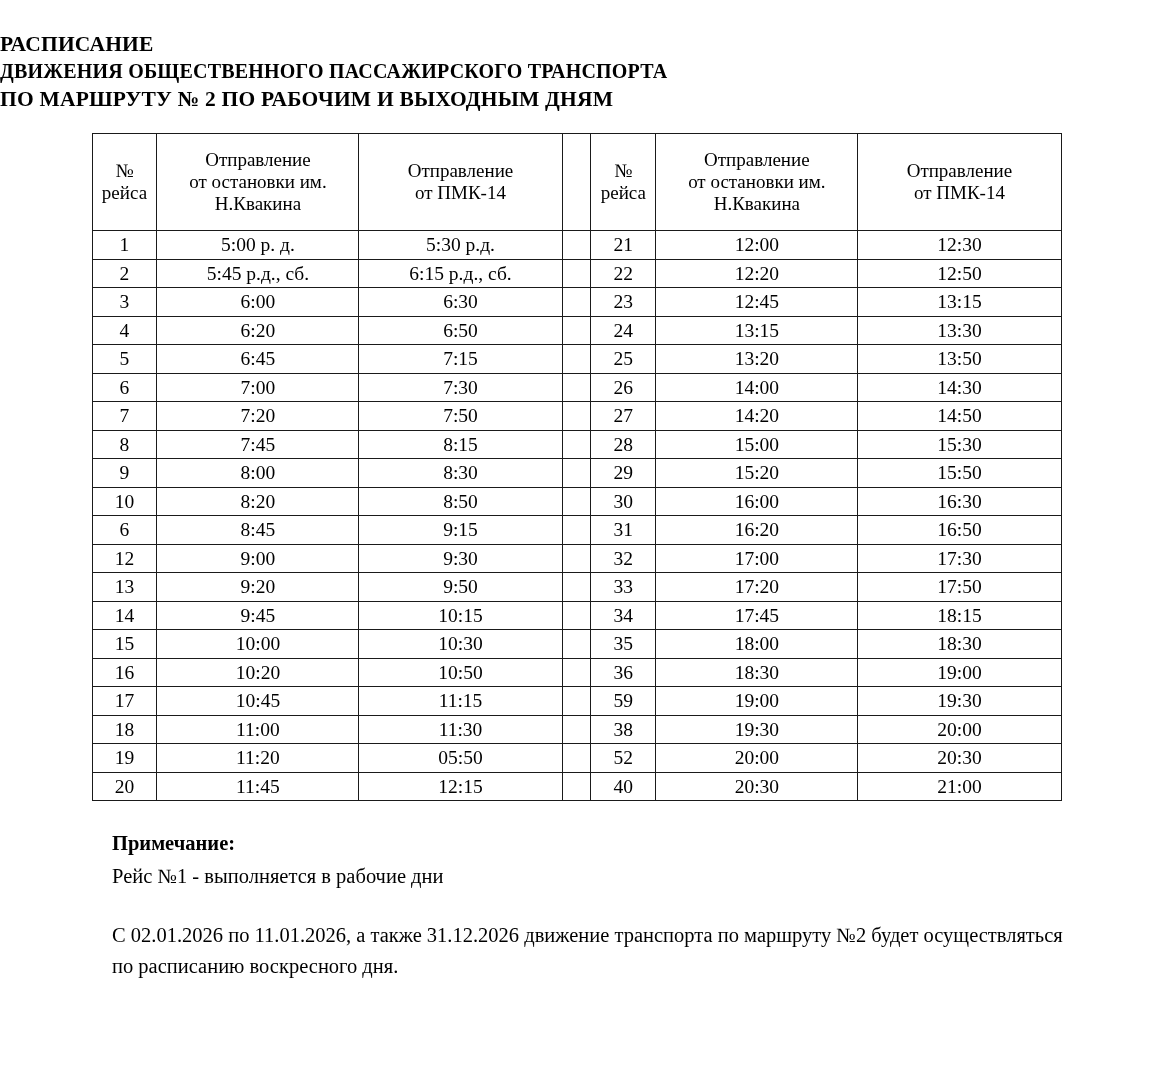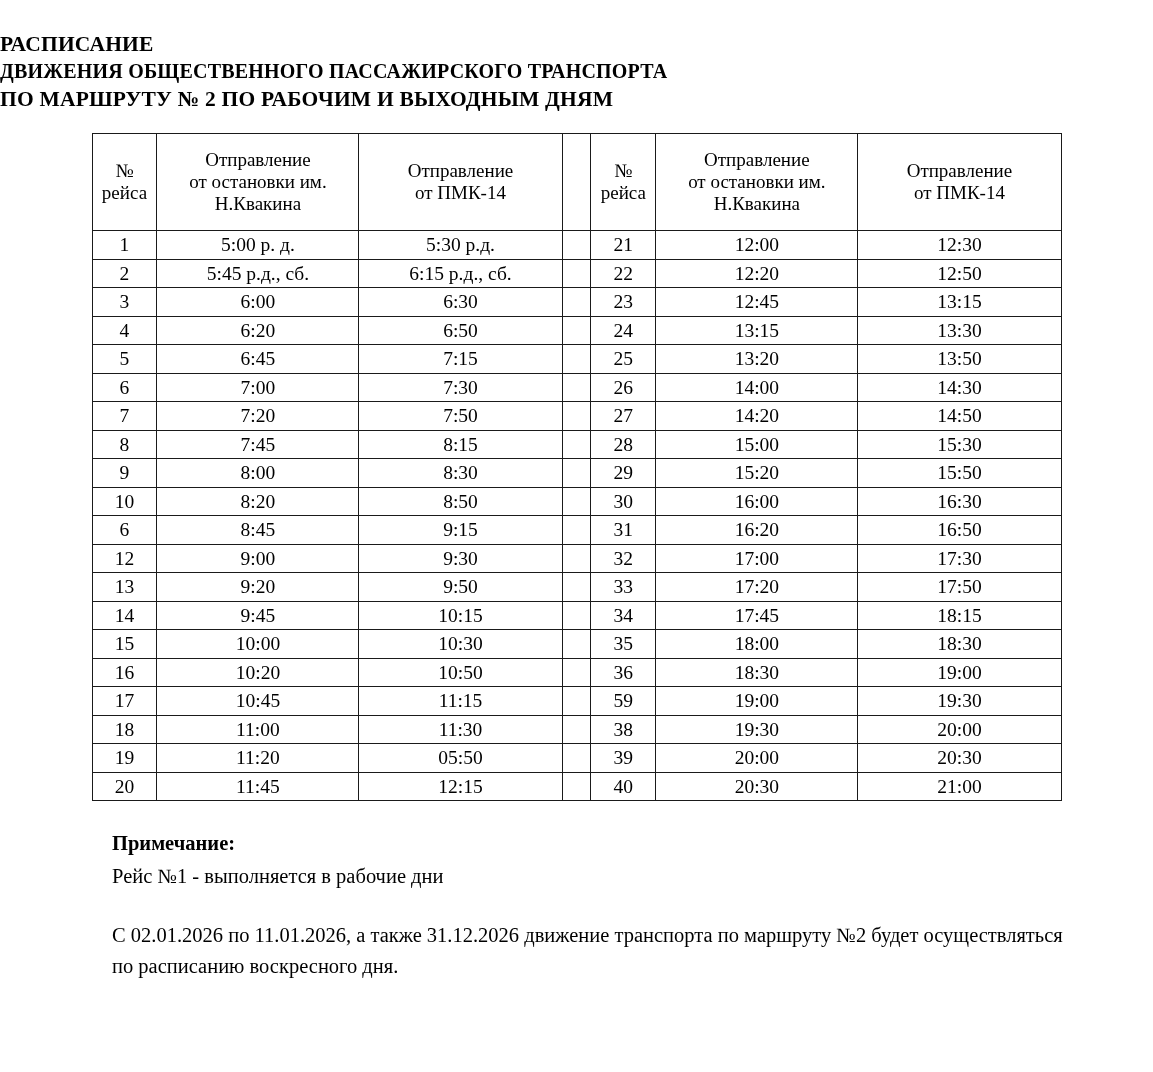--- a/index.html
+++ b/index.html
@@ -324,21 +324,21 @@
             <td class="gap-cell"></td>
             <td>38</td>
             <td>19:30</td>
             <td>20:00</td>
           </tr>
           <tr>
             <td>19</td>
             <td>11:20</td>
             <td>05:50</td>
             <td class="gap-cell"></td>
-            <td>39</td>
+            <td>52</td>
             <td>20:00</td>
             <td>20:30</td>
           </tr>
           <tr>
             <td>20</td>
             <td>11:45</td>
             <td>12:15</td>
             <td class="gap-cell"></td>
             <td>40</td>
             <td>20:30</td>

